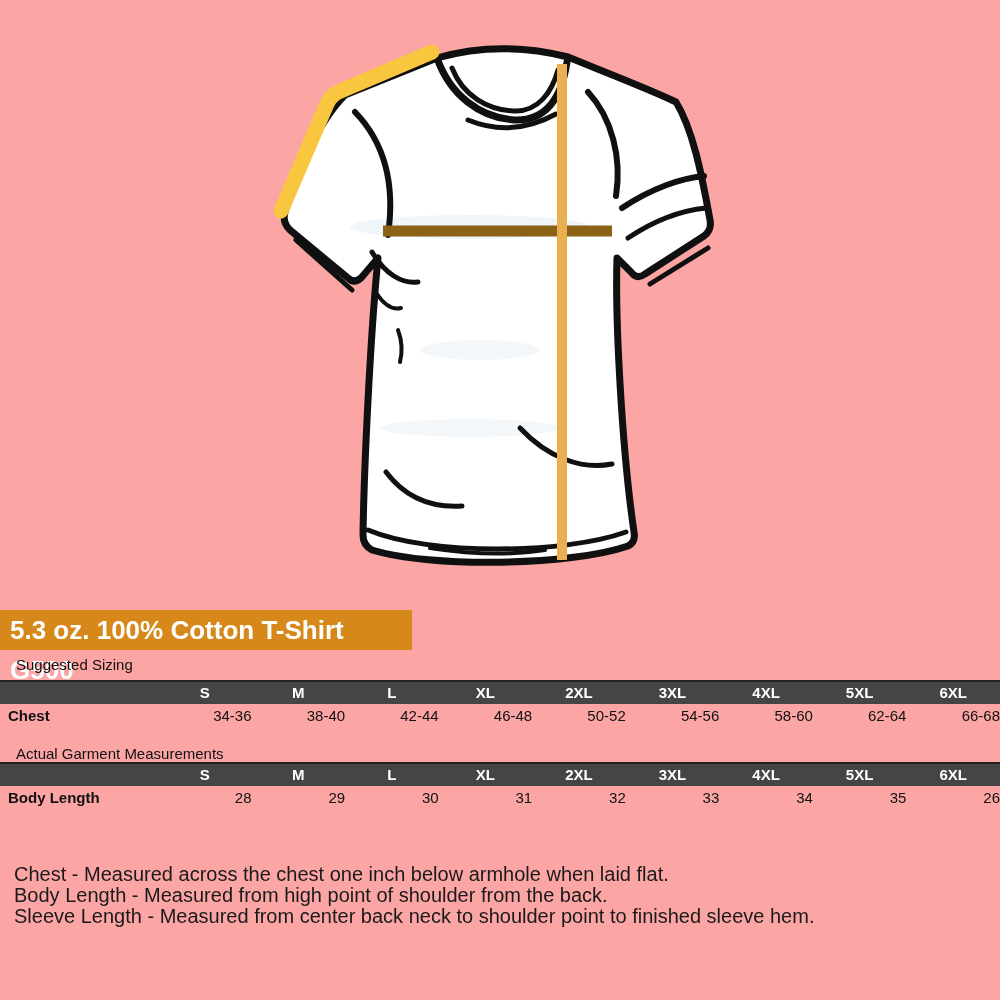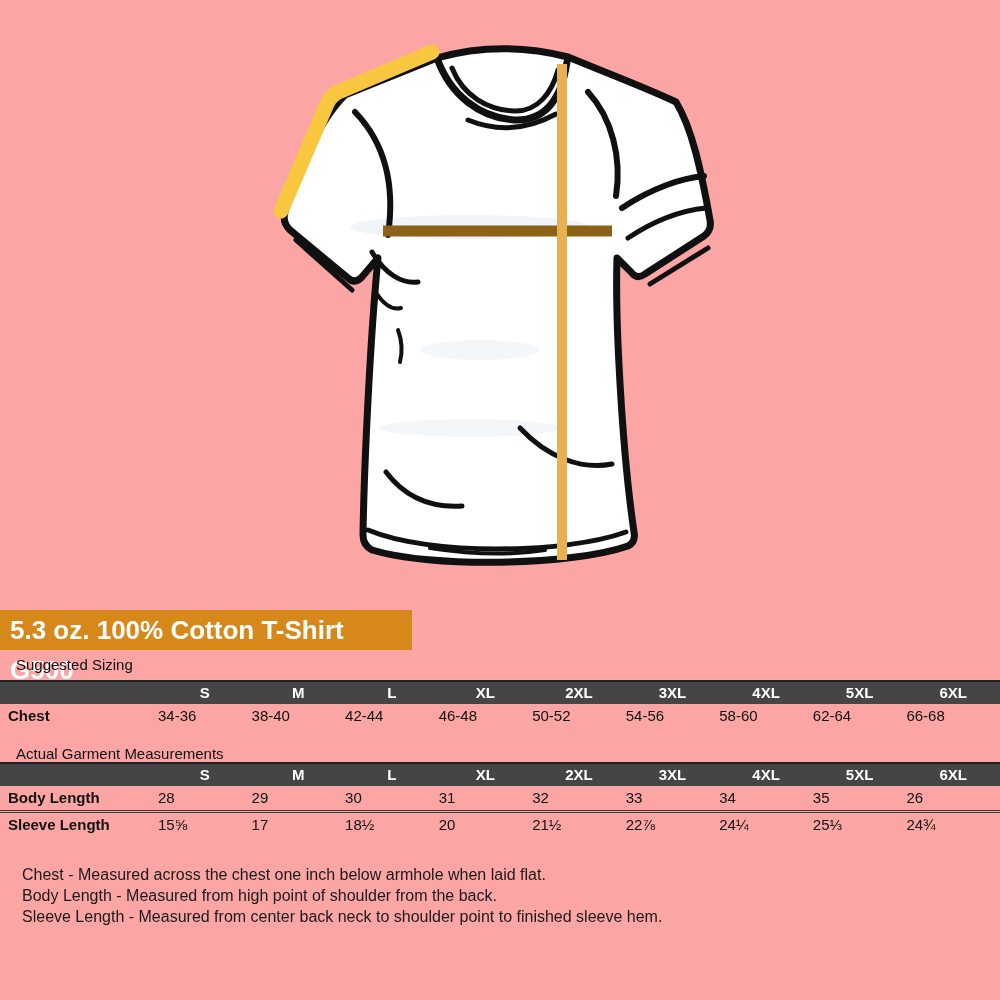--- a/index.html
+++ b/index.html
@@ -25,25 +25,25 @@
   }
   .table-suggested{top:680px;}
   .table-actual{top:762px;}
 
   table.size-table th{
     background:var(--header-bg,#454545);color:#fff;font-weight:bold;
     font-size:15px;padding:2px 0 3px;text-align:center;
     border-top:2px solid #222;
   }
   table.size-table th:first-child{width:158px;}
-  table.size-table td{text-align:left;padding:3px 0 4px;white-space:nowrap;}
+  table.size-table td{text-align:right;padding:3px 0 4px;white-space:nowrap;}
   table.size-table td:first-child{text-align:left;padding-left:8px;margin-left:20px;}
   .table-actual tbody tr:not(:last-child) td{border-bottom:3px double #3c3c3c;}
 
-  .footnotes{position:absolute;left:22px;top:864px;font-size:16px;line-height:21px;color:#1a1a1a;}
+  .footnotes{position:absolute;left:14px;top:864px;font-size:20px;line-height:21px;color:#1a1a1a;}
 </style>
 </head>
 <body>
 
 <div class="page">
 
   <div class="shirt-wrap">
     <svg width="1000" height="600" viewBox="0 0 1000 600">
 
       <path d="M 437 58
@@ -157,32 +157,20 @@
           <td>28</td>
           <td>29</td>
           <td>30</td>
           <td>31</td>
           <td>32</td>
           <td>33</td>
           <td>34</td>
           <td>35</td>
           <td>26</td>
         </tr>
-        <tr>
-          <td><b>Sleeve Length</b></td>
-          <td>15⅝</td>
-          <td>17</td>
-          <td>18½</td>
-          <td>20</td>
-          <td>21½</td>
-          <td>22⅞</td>
-          <td>24¼</td>
-          <td>25⅓</td>
-          <td>24¾</td>
-        </tr>
       </tbody>
   </table>
 
   <div class="footnotes">
       <div>Chest - Measured across the chest one inch below armhole when laid flat.</div>
       <div>Body Length - Measured from high point of shoulder from the back.</div>
       <div>Sleeve Length - Measured from center back neck to shoulder point to finished sleeve hem.</div>
     </div>
 
 </div>

